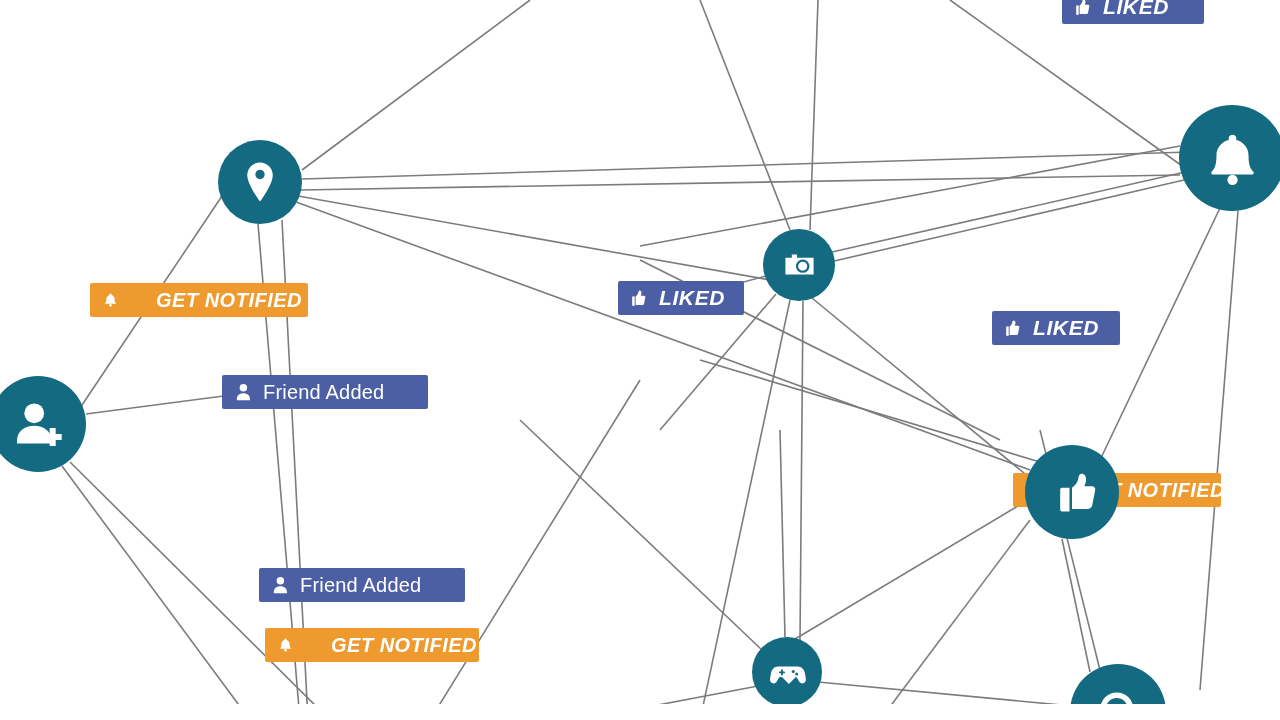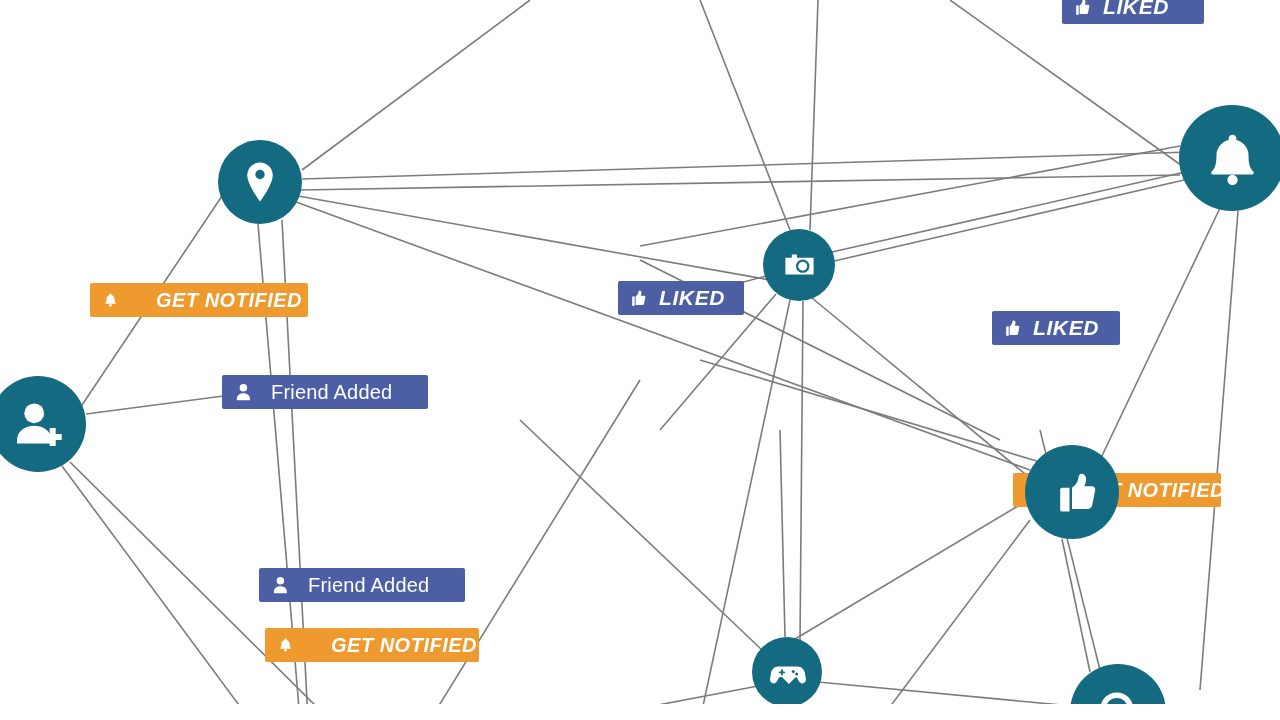--- a/index.html
+++ b/index.html
@@ -65,21 +65,20 @@
     background: #4c5fa4;
   }
   .badge.liked .btext {
     font-style: italic;
     font-weight: bold;
     font-size: 21px;
     letter-spacing: 0.6px;
   }
   .badge.friend {
     background: #4c5fa4;
-    gap: 8px;
   }
   .badge.friend .btext {
     font-style: normal;
     font-weight: normal;
     font-size: 20px;
   }
   .badge.notified {
     background: #ef9a2e;
     gap: 28px;
   }

